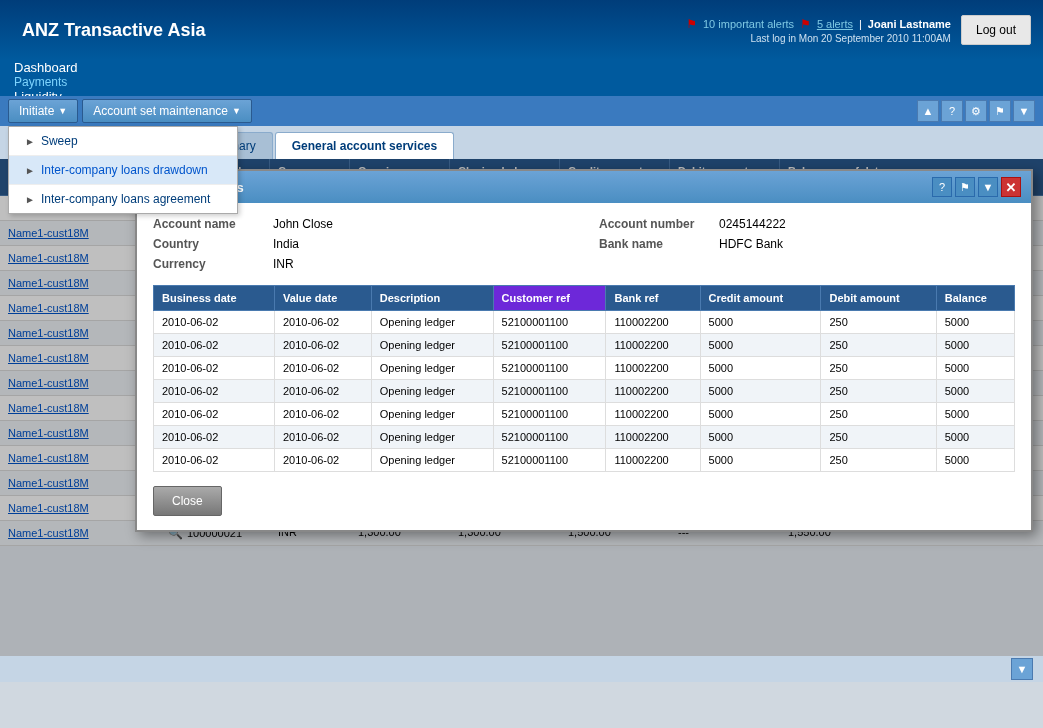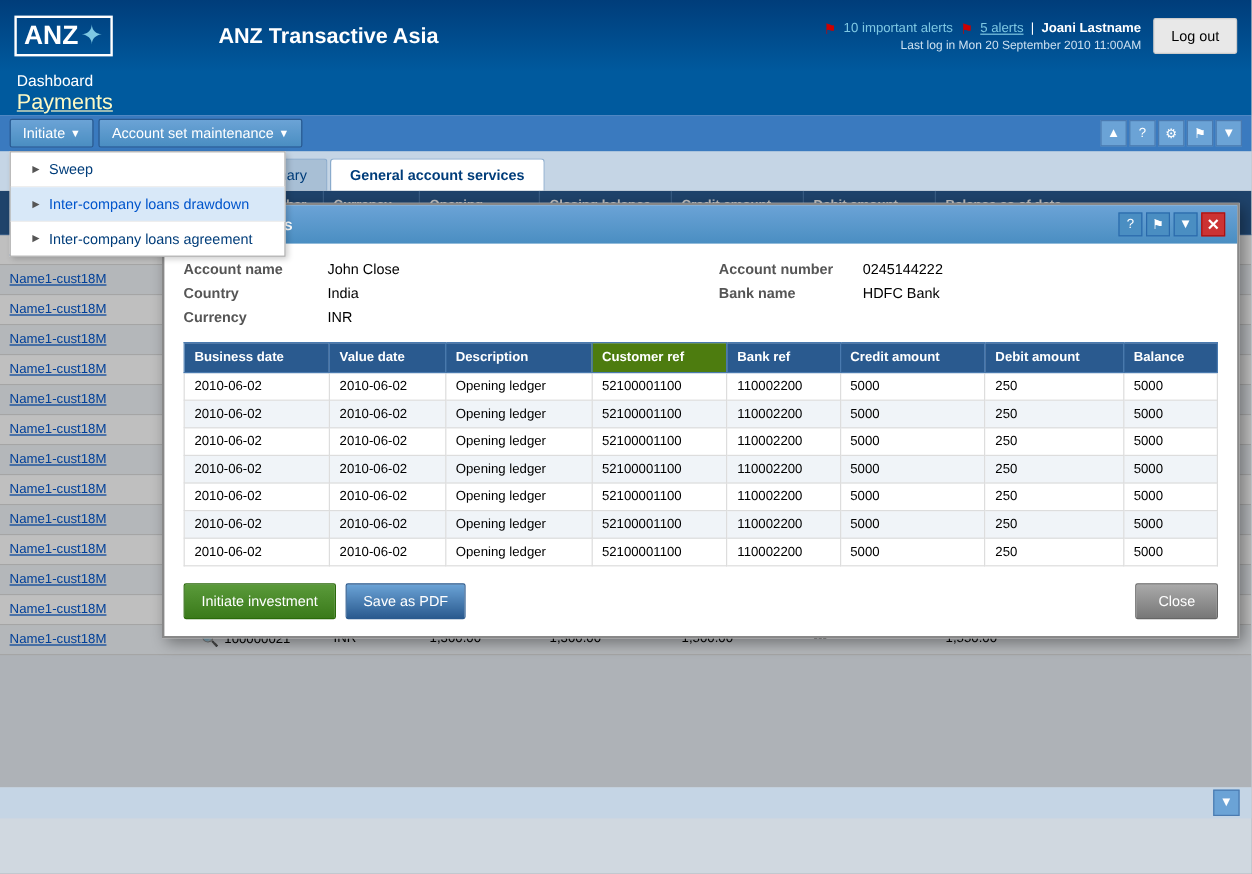--- a/index.html
+++ b/index.html
@@ -2,44 +2,38 @@
 <html><head>
   <meta charset="utf-8">
   <style>
     * { box-sizing: border-box; margin: 0; padding: 0; font-family: Arial, sans-serif; font-size: 12px; }
     body { background: #d0d8e0; width: 1043px; min-height: 728px; overflow: hidden; }
   </style>
 </head>
 <body>
 
 <div style="background: linear-gradient(180deg, #003d7a 0%, #005a9e 100%); height: 60px; display: flex; align-items: center; padding: 0 12px; gap: 0;">
-  <div style="display:flex; align-items:center; gap:4px; min-width:160px;">
-    <div style="border:2px solid white; padding:2px 6px; display:flex; align-items:center; gap:2px;">
-      <span style="color:white; font-size:22px; font-weight:900; font-family: Arial Black, Arial, sans-serif;">ANZ</span>
-      <span style="color:#7ec8e3; font-size:22px;">✦</span>
-    </div>
-  </div>
   <div style="color:white; font-size:18px; font-weight:bold; flex:1; padding-left:10px;">ANZ Transactive Asia</div>
   <div style="display:flex; flex-direction:column; align-items:flex-end; gap:2px; margin-right:10px;">
     <div style="display:flex; align-items:center; gap:6px;">
       <span style="color:#cc0000; font-size:12px;">⚑</span>
       <span style="color:#7ec8e3; cursor:pointer; font-size:11px;">10 important alerts</span>
       <span style="color:#cc0000; font-size:12px;">⚑</span>
       <span style="color:#7ec8e3; text-decoration:underline; cursor:pointer; font-size:11px;">5 alerts</span>
       <span style="color:white; font-size:11px;">|</span>
       <span style="color:white; font-size:11px; font-weight:bold;">Joani Lastname</span>
     </div>
     <div style="color:#cce0f0; font-size:10px;">Last log in Mon 20 September 2010 11:00AM</div>
   </div>
   <button style="background:#e8e8e8; border:1px solid #ccc; padding:7px 14px; cursor:pointer; font-size:12px; border-radius:2px;">Log out</button>
 </div>
 
 <div style="background:#005a9e; height:36px; display:flex; align-items:stretch;flex-direction:column;">
   <div style="color:white; padding:0 14px; display:flex; align-items:center; cursor:pointer; font-size:13px;">Dashboard</div>
-  <div style="color:#fef9c3; padding:0 14px; display:flex; align-items:center; cursor:pointer; font-size:18px;text-decoration:underline;">Payments</div>
+  <div style="color:#7dd3fc; padding:0 14px; display:flex; align-items:center; cursor:pointer; font-size:12px;">Payments</div>
   <div style="color:white; padding:0 14px; display:flex; align-items:center; cursor:pointer; font-size:13px;">Liquidity</div>
   <div style="color:white; padding:0 14px; display:flex; align-items:center; cursor:pointer; font-size:13px;">Trade</div>
   <div style="color:white; padding:0 14px; display:flex; align-items:center; cursor:pointer; font-size:13px;">Treasury</div>
   <div style="color:white; padding:0 14px; display:flex; align-items:center; cursor:pointer; font-size:13px;">Utilities</div>
 </div>
 
 <div style="background:#3a7abf; height:30px; display:flex; align-items:center; padding:0 8px; gap:4px; position:relative; z-index:200;">
   <button style="background:linear-gradient(180deg,#6ba3d6 0%,#4a8ec2 100%); color:white; border:1px solid #2a5a8f; padding:4px 10px; cursor:pointer; font-size:12px; display:flex; align-items:center; gap:4px; border-radius:2px;">
     <span>Initiate</span>
     <span style="font-size:9px;">▼</span>
@@ -345,21 +339,21 @@
           <span style="color:#000; font-size:12px;">INR</span>
         </div>
       </div>
 
       <table style="width:100%; border-collapse:collapse; margin-bottom:14px;">
         <thead>
           <tr>
             <th style="background:#2a5a8f; color:white; padding:6px 8px; font-size:11px; text-align:left; border:1px solid #4a7aaf;">Business date</th>
             <th style="background:#2a5a8f; color:white; padding:6px 8px; font-size:11px; text-align:left; border:1px solid #4a7aaf;">Value date</th>
             <th style="background:#2a5a8f; color:white; padding:6px 8px; font-size:11px; text-align:left; border:1px solid #4a7aaf;">Description</th>
-            <th style="background:#4d7c0f; color:white; padding:6px 8px; font-size:11px; text-align:left; border:1px solid #4a7aaf;">Customer ref</th>
+            <th style="background:#6d28d9; color:white; padding:6px 8px; font-size:11px; text-align:left; border:1px solid #4a7aaf;">Customer ref</th>
             <th style="background:#2a5a8f; color:white; padding:6px 8px; font-size:11px; text-align:left; border:1px solid #4a7aaf;">Bank ref</th>
             <th style="background:#2a5a8f; color:white; padding:6px 8px; font-size:11px; text-align:left; border:1px solid #4a7aaf;">Credit amount</th>
             <th style="background:#2a5a8f; color:white; padding:6px 8px; font-size:11px; text-align:left; border:1px solid #4a7aaf;">Debit amount</th>
             <th style="background:#2a5a8f; color:white; padding:6px 8px; font-size:11px; text-align:left; border:1px solid #4a7aaf;">Balance</th>
           </tr>
         </thead>
         <tbody id="modal-table-body">
         <tr>
       <td style="padding:5px 8px; font-size:11px; border:1px solid #ddd; background:#fff;">2010-06-02</td>
       <td style="padding:5px 8px; font-size:11px; border:1px solid #ddd; background:#fff;">2010-06-02</td>
@@ -427,24 +421,20 @@
       <td style="padding:5px 8px; font-size:11px; border:1px solid #ddd; background:#fff;">52100001100</td>
       <td style="padding:5px 8px; font-size:11px; border:1px solid #ddd; background:#fff;">110002200</td>
       <td style="padding:5px 8px; font-size:11px; border:1px solid #ddd; background:#fff;">5000</td>
       <td style="padding:5px 8px; font-size:11px; border:1px solid #ddd; background:#fff;">250</td>
       <td style="padding:5px 8px; font-size:11px; border:1px solid #ddd; background:#fff;">5000</td>
     </tr>
           </tbody>
       </table>
 
       <div style="display:flex; justify-content:space-between; align-items:center;">
-        <div style="display:flex; gap:8px;">
-          <button style="background:linear-gradient(180deg,#5a9a3a 0%,#3a7a1a 100%); color:white; border:1px solid #2a6a0a; padding:7px 14px; cursor:pointer; font-size:12px; border-radius:2px;">Initiate investment</button>
-          <button style="background:linear-gradient(180deg,#6ba3d6 0%,#2a5a8f 100%); color:white; border:1px solid #2a5a8f; padding:7px 14px; cursor:pointer; font-size:12px; border-radius:2px;">Save as PDF</button>
-        </div>
         <button style="background:linear-gradient(180deg,#aaa 0%,#777 100%); color:white; border:1px solid #666; padding:7px 18px; cursor:pointer; font-size:12px; border-radius:2px;">Close</button>
       </div>
     </div>
   </div>
 </div>
 
 <div style="background:#c5d5e5; height:26px; display:flex; align-items:center; justify-content:flex-end; padding:0 10px;">
   <div style="background:#6ba3d6; border:1px solid #4a7ab0; color:white; width:22px; height:22px; display:flex; align-items:center; justify-content:center; cursor:pointer; font-size:11px;">▼</div>
 </div>
 

